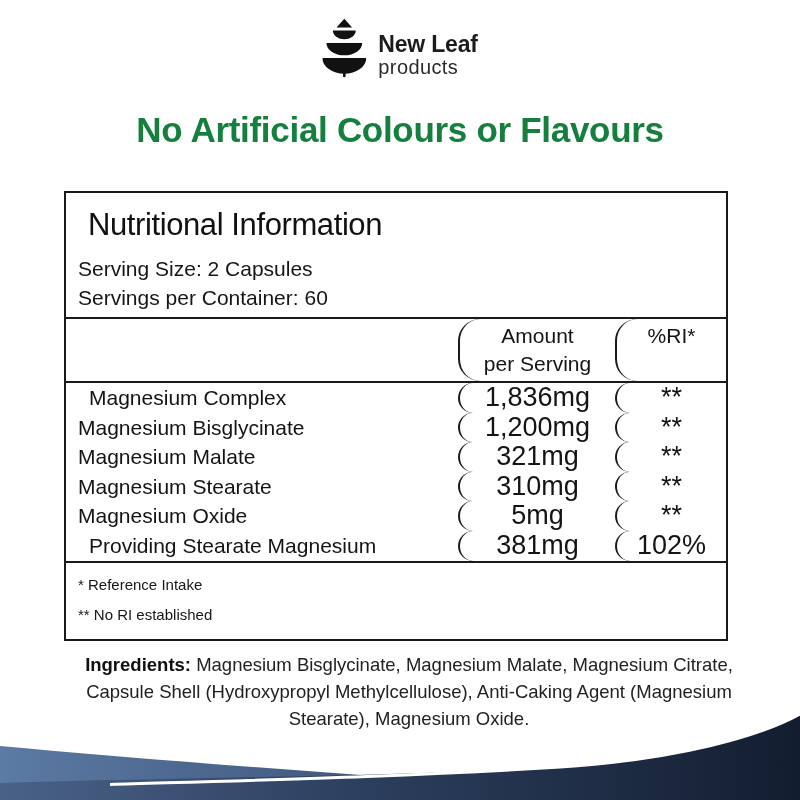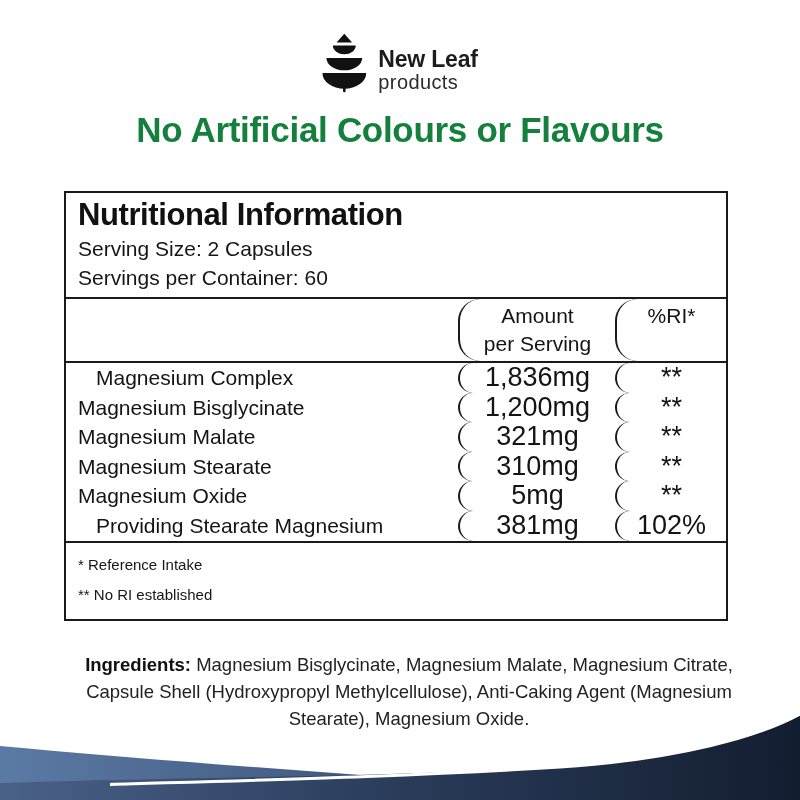--- a/index.html
+++ b/index.html
@@ -5,52 +5,52 @@
   html,body{margin:0;padding:0;}
   body{
     width:800px;height:800px;background:#ffffff;
     font-family:"Liberation Sans", sans-serif;
     color:#141414;position:relative;overflow:hidden;
   }
   .page{position:absolute;inset:0;background:#ffffff;}
 
   
   .logo{
-    position:absolute;top:32px;left:50%;transform:translateX(-50%);
+    position:absolute;top:17px;left:50%;transform:translateX(-50%);
     display:flex;align-items:center;gap:12px;
   }
   .logo svg{display:block;}
   .logo-text{display:flex;flex-direction:column;justify-content:center;margin-top:14px;}
   .brand-name{font-size:23px;font-weight:700;color:#1c1c1c;line-height:24px;letter-spacing:-0.2px;}
   .brand-sub{font-size:20px;font-weight:400;color:#2b2b2b;line-height:22px;letter-spacing:0.4px;}
 
   
   .headline{
     position:absolute;top:110px;left:0;width:100%;margin:0;
     text-align:center;font-size:35px;font-weight:700;color:#15803d;
     letter-spacing:-0.3px;
   }
 
   
   .panel{
     position:absolute;left:64px;top:191px;width:664px;
     border:2px solid #1a1a1a;box-sizing:border-box;background:#fff;
   }
   .panel-head{padding:3px 12px 5px 12px;border-bottom:2px solid #1a1a1a;}
-  .panel-title{margin:0;font-size:31px;font-weight:700;color:#111;line-height:38px;letter-spacing:-0.4px;}
+  .panel-title{margin:10px;font-size:31px;font-weight:400;color:#111;line-height:38px;letter-spacing:-0.4px;}
   .serving-line{font-size:21px;line-height:29px;color:#161616;}
 
   .grid-row{display:grid;grid-template-columns:392px 157px 1fr;}
   .cols-header{height:62px;border-bottom:2px solid #1a1a1a;}
   .cols-header .cell{padding-top:3px;}
   .cell{box-sizing:border-box;}
   .cell.amt,.cell.ri{border-left:2px solid #1a1a1a;text-align:center;font-size:21px;line-height:28px;border-radius:22px;}
   .body-rows{border-bottom:2px solid #1a1a1a;}
   .body-rows .grid-row{height:29.6px;}
-  .cell.name{font-size:21px;line-height:29.6px;padding-left:30px;white-space:nowrap;}
+  .cell.name{font-size:21px;line-height:29.6px;padding-left:23px;white-space:nowrap;}
   .grid-row.indent .cell.name{padding-left:12px;}
   .body-rows .cell.amt,.body-rows .cell.ri{font-size:27px;line-height:29.6px;}
   .panel-foot{padding:7px 12px 9px 12px;}
   .footnote{font-size:15px;line-height:30px;color:#161616;}
 
   
   .ingredients{
     position:absolute;top:642px;left:50%;transform:translateX(-50%);
     width:696px;margin:9px;text-align:center;
     font-size:18.5px;line-height:27px;color:#222;

